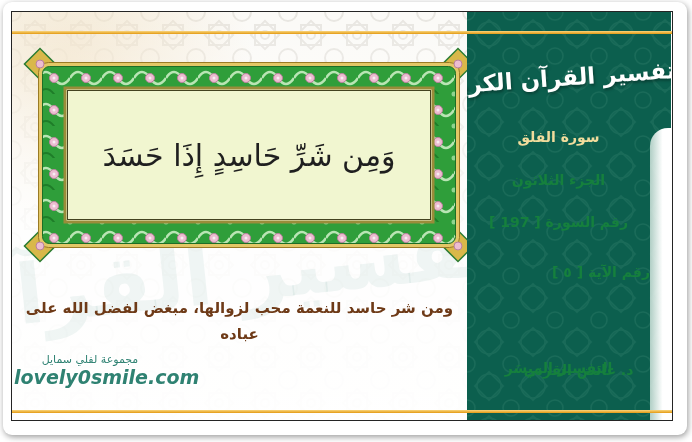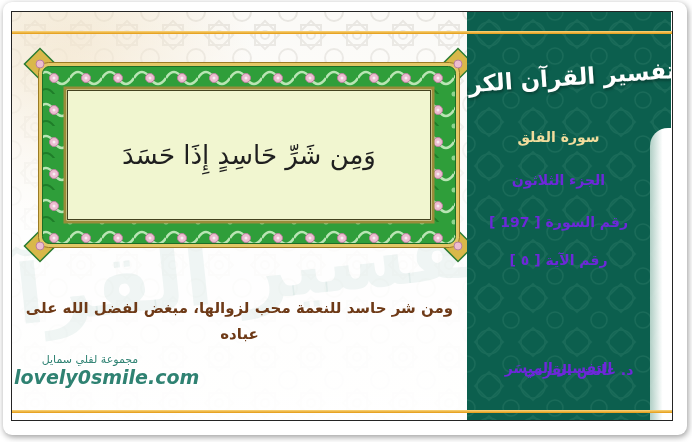--- a/index.html
+++ b/index.html
@@ -10,21 +10,21 @@
   .inner{position:absolute;left:8px;top:9px;width:660px;height:408px;background:#ffffff;
          border:1px solid #242424;overflow:hidden;}
 
   
   .main{position:absolute;left:0;top:0;width:455px;height:408px;overflow:hidden;}
   .bg{position:absolute;left:0;top:0;}
   .ghost{position:absolute;left:-14px;top:212px;width:500px;font-size:82px;font-weight:bold;
          color:rgba(47,130,114,0.07);white-space:nowrap;transform:rotate(-6deg);direction:rtl;}
   .frame{position:absolute;left:26px;top:50px;overflow:visible;}
   .verse{position:absolute;left:53px;top:76px;width:368px;height:134px;display:flex;
-         align-items:center;justify-content:center;font-size:26px;color:#1f1f1f;
+         align-items:center;justify-content:center;font-size:30px;color:#1f1f1f;
          direction:rtl;text-align:center;}
   .tafsir{position:absolute;left:6px;top:271px;width:443px;text-align:center;direction:rtl;
           font-size:15px;font-weight:bold;color:#6e3a17;line-height:26px;margin-top:12px;}
   .wm{position:absolute;left:2px;top:341px;width:152px;text-align:center;color:#2f8272;}
   .wm-ar{font-size:11px;font-weight:normal;direction:rtl;white-space:nowrap;
          text-shadow:-1px -1px 0 #fff,1px -1px 0 #fff,-1px 1px 0 #fff,1px 1px 0 #fff,
                      0 -1px 0 #fff,0 1px 0 #fff,-1px 0 0 #fff,1px 0 0 #fff;}
   .wm-url{font-size:19px;font-weight:bold;font-style:italic;white-space:nowrap;
          text-shadow:-1px -1px 0 #fff,1px -1px 0 #fff,-1px 1px 0 #fff,1px 1px 0 #fff,
                      0 -1px 0 #fff,0 1px 0 #fff,-1px 0 0 #fff,1px 0 0 #fff;}
@@ -33,23 +33,23 @@
   .sidebar{position:absolute;left:455px;top:0;width:204px;height:408px;overflow:hidden;}
   .sbg{position:absolute;left:0;top:0;}
   .gutter{position:absolute;right:0;top:116px;bottom:0;width:21px;
           background:linear-gradient(to right, rgba(205,226,218,0.85), #ffffff 60%);
           border-top-left-radius:18px;}
   .sb-title{position:absolute;top:24px;left:0;width:183px;height:84px;display:flex;
             align-items:center;justify-content:center;color:#ffffff;font-size:23px;
             font-weight:bold;white-space:nowrap;direction:rtl;
             transform:rotate(-4deg);text-shadow:1px 2px 3px rgba(0,0,0,0.35);}
   .sb-label{position:absolute;left:0;width:183px;text-align:center;font-size:14px;
-            font-weight:bold;color:#6d28d9;white-space:nowrap;direction:rtl;}
+            font-weight:bold;color:#15803d;white-space:nowrap;direction:rtl;}
   .sb-label.gold{color:#f1dc9c;}
-  .t-surah{top:117px;} .t-juz{top:160px;} .t-snum{top:202px;} .t-anum{top:240px;}
+  .t-surah{top:117px;} .t-juz{top:160px;} .t-snum{top:202px;} .t-anum{top:252px;text-align:right;}
   .t-src{top:348px;} .t-auth{top:350px;padding-left:20px;}
 
   
   .accent{position:absolute;left:0;right:0;height:3px;z-index:10;
           background:linear-gradient(to bottom,#f8d57e,#e49a12);}
   .accent.top{top:19px;} .accent.bottom{top:398px;}
 </style>
 </head>
 <body>
 

